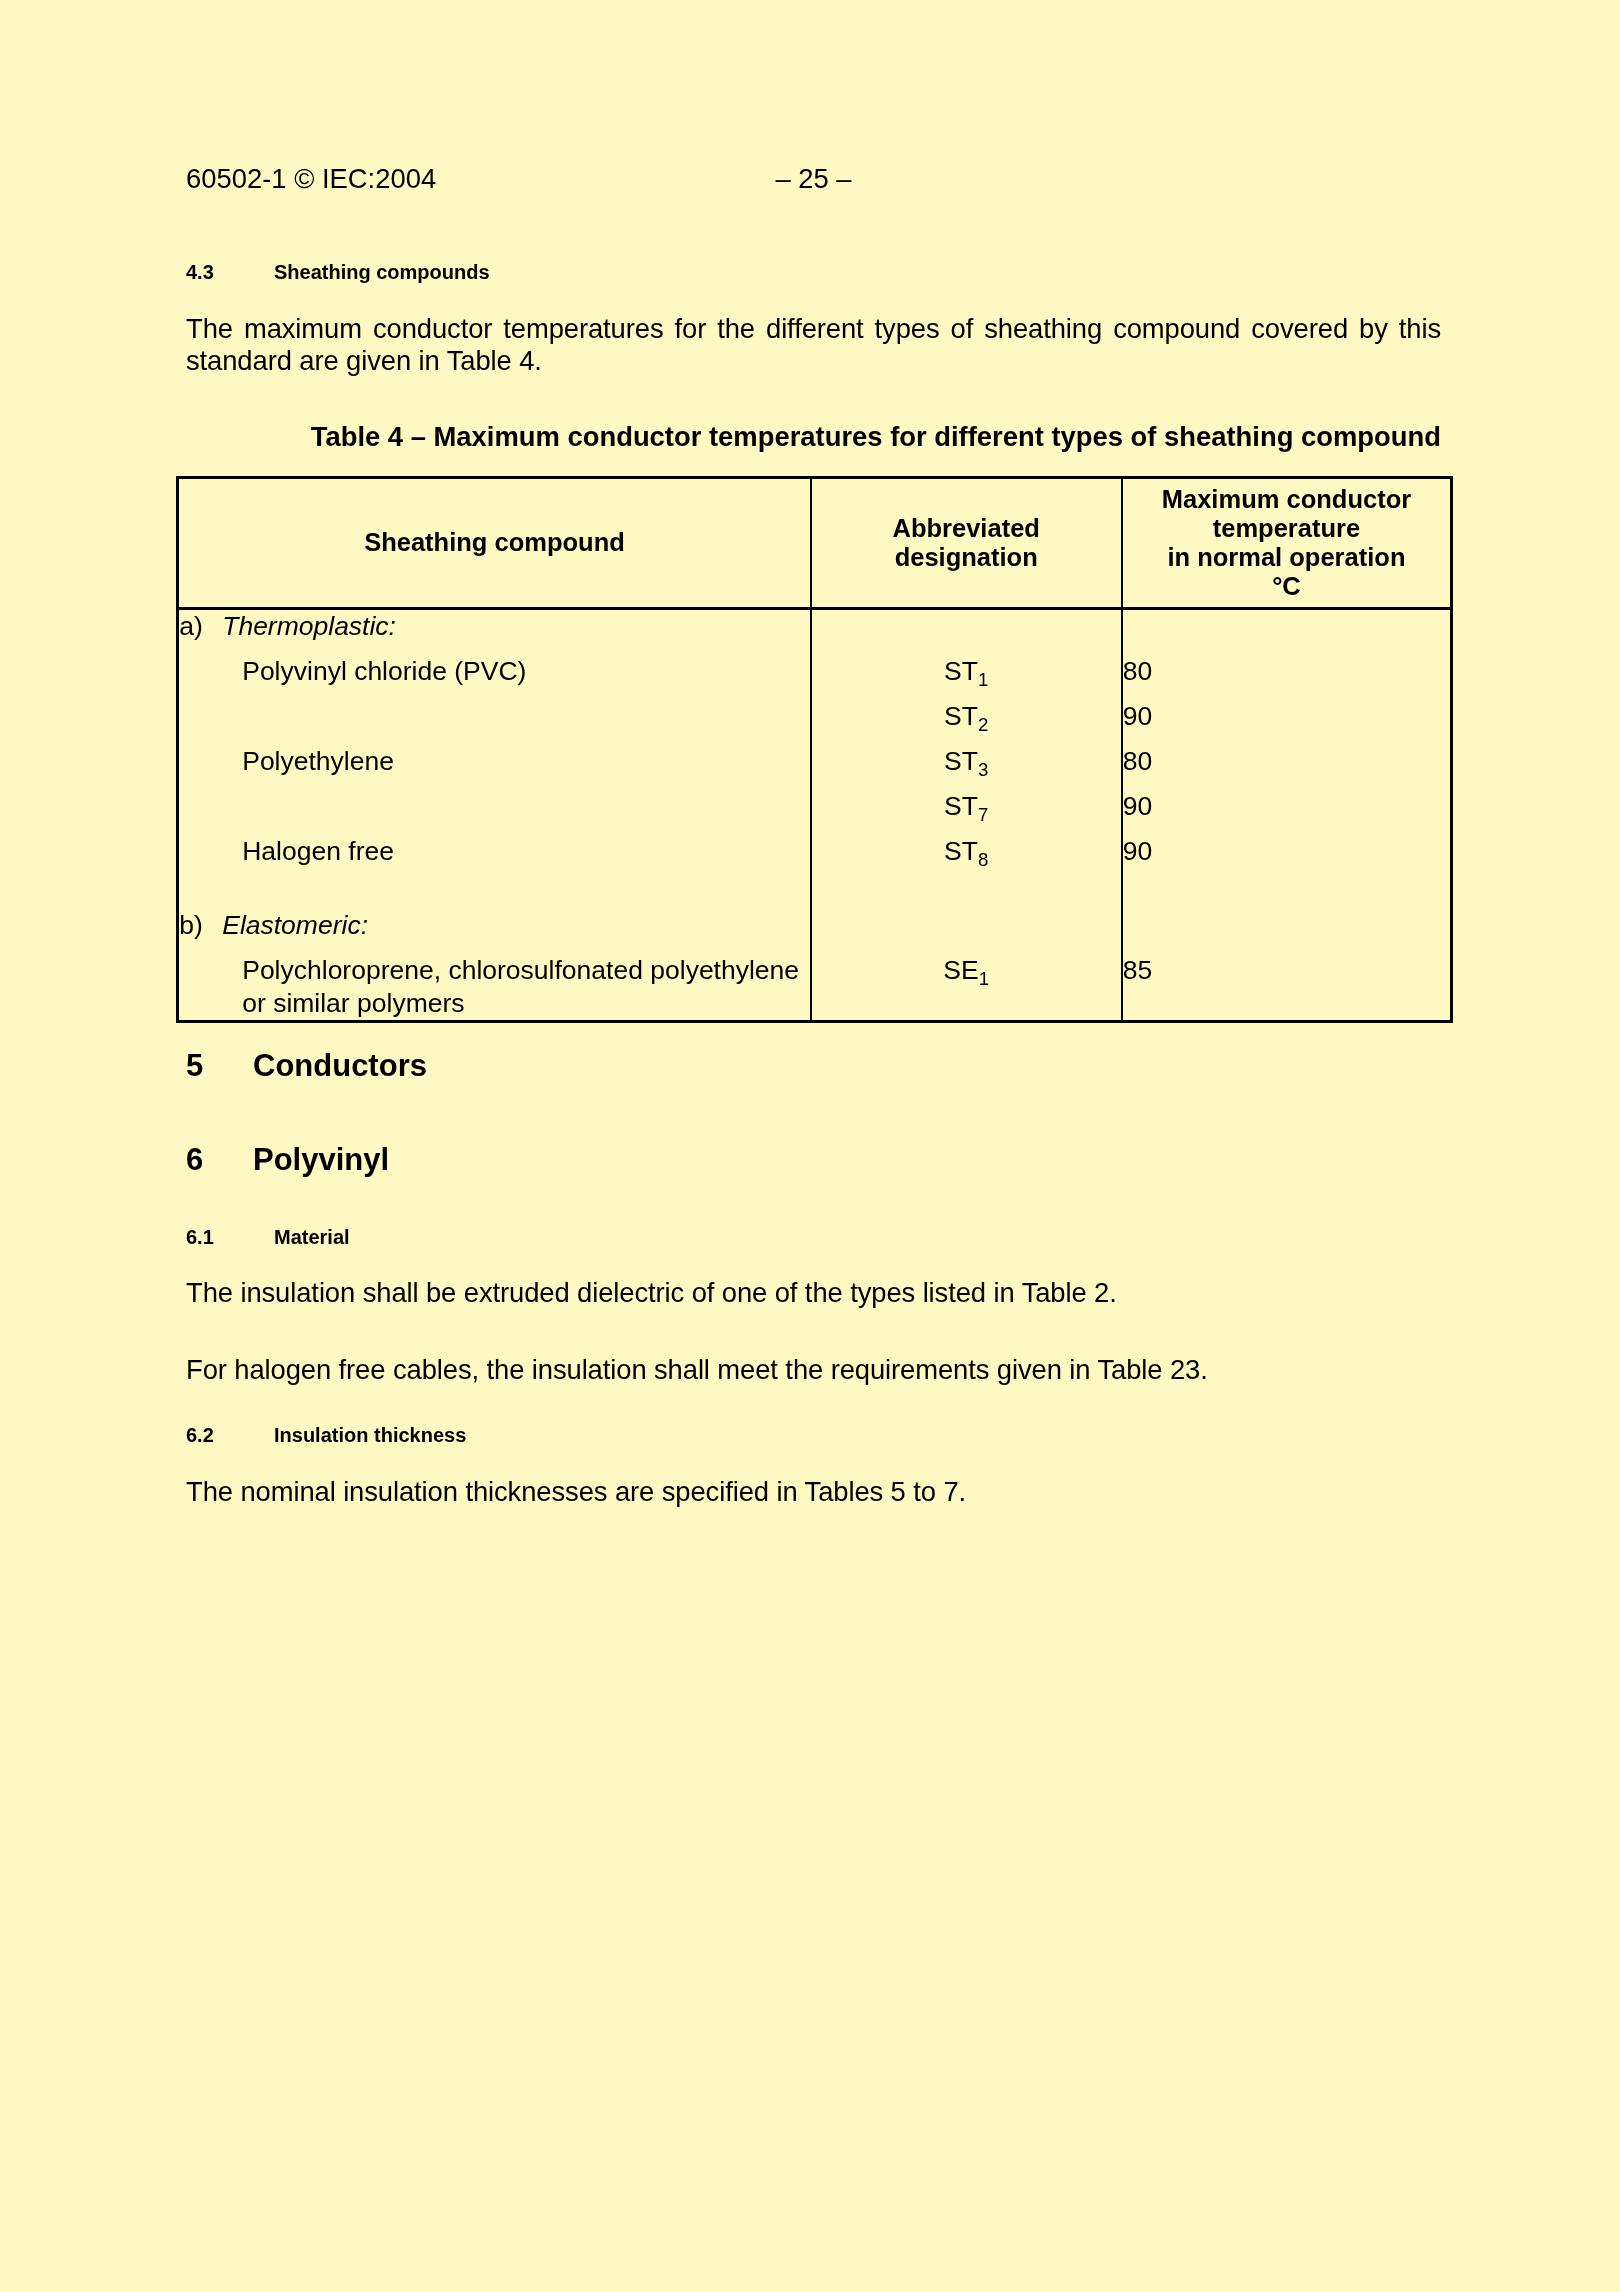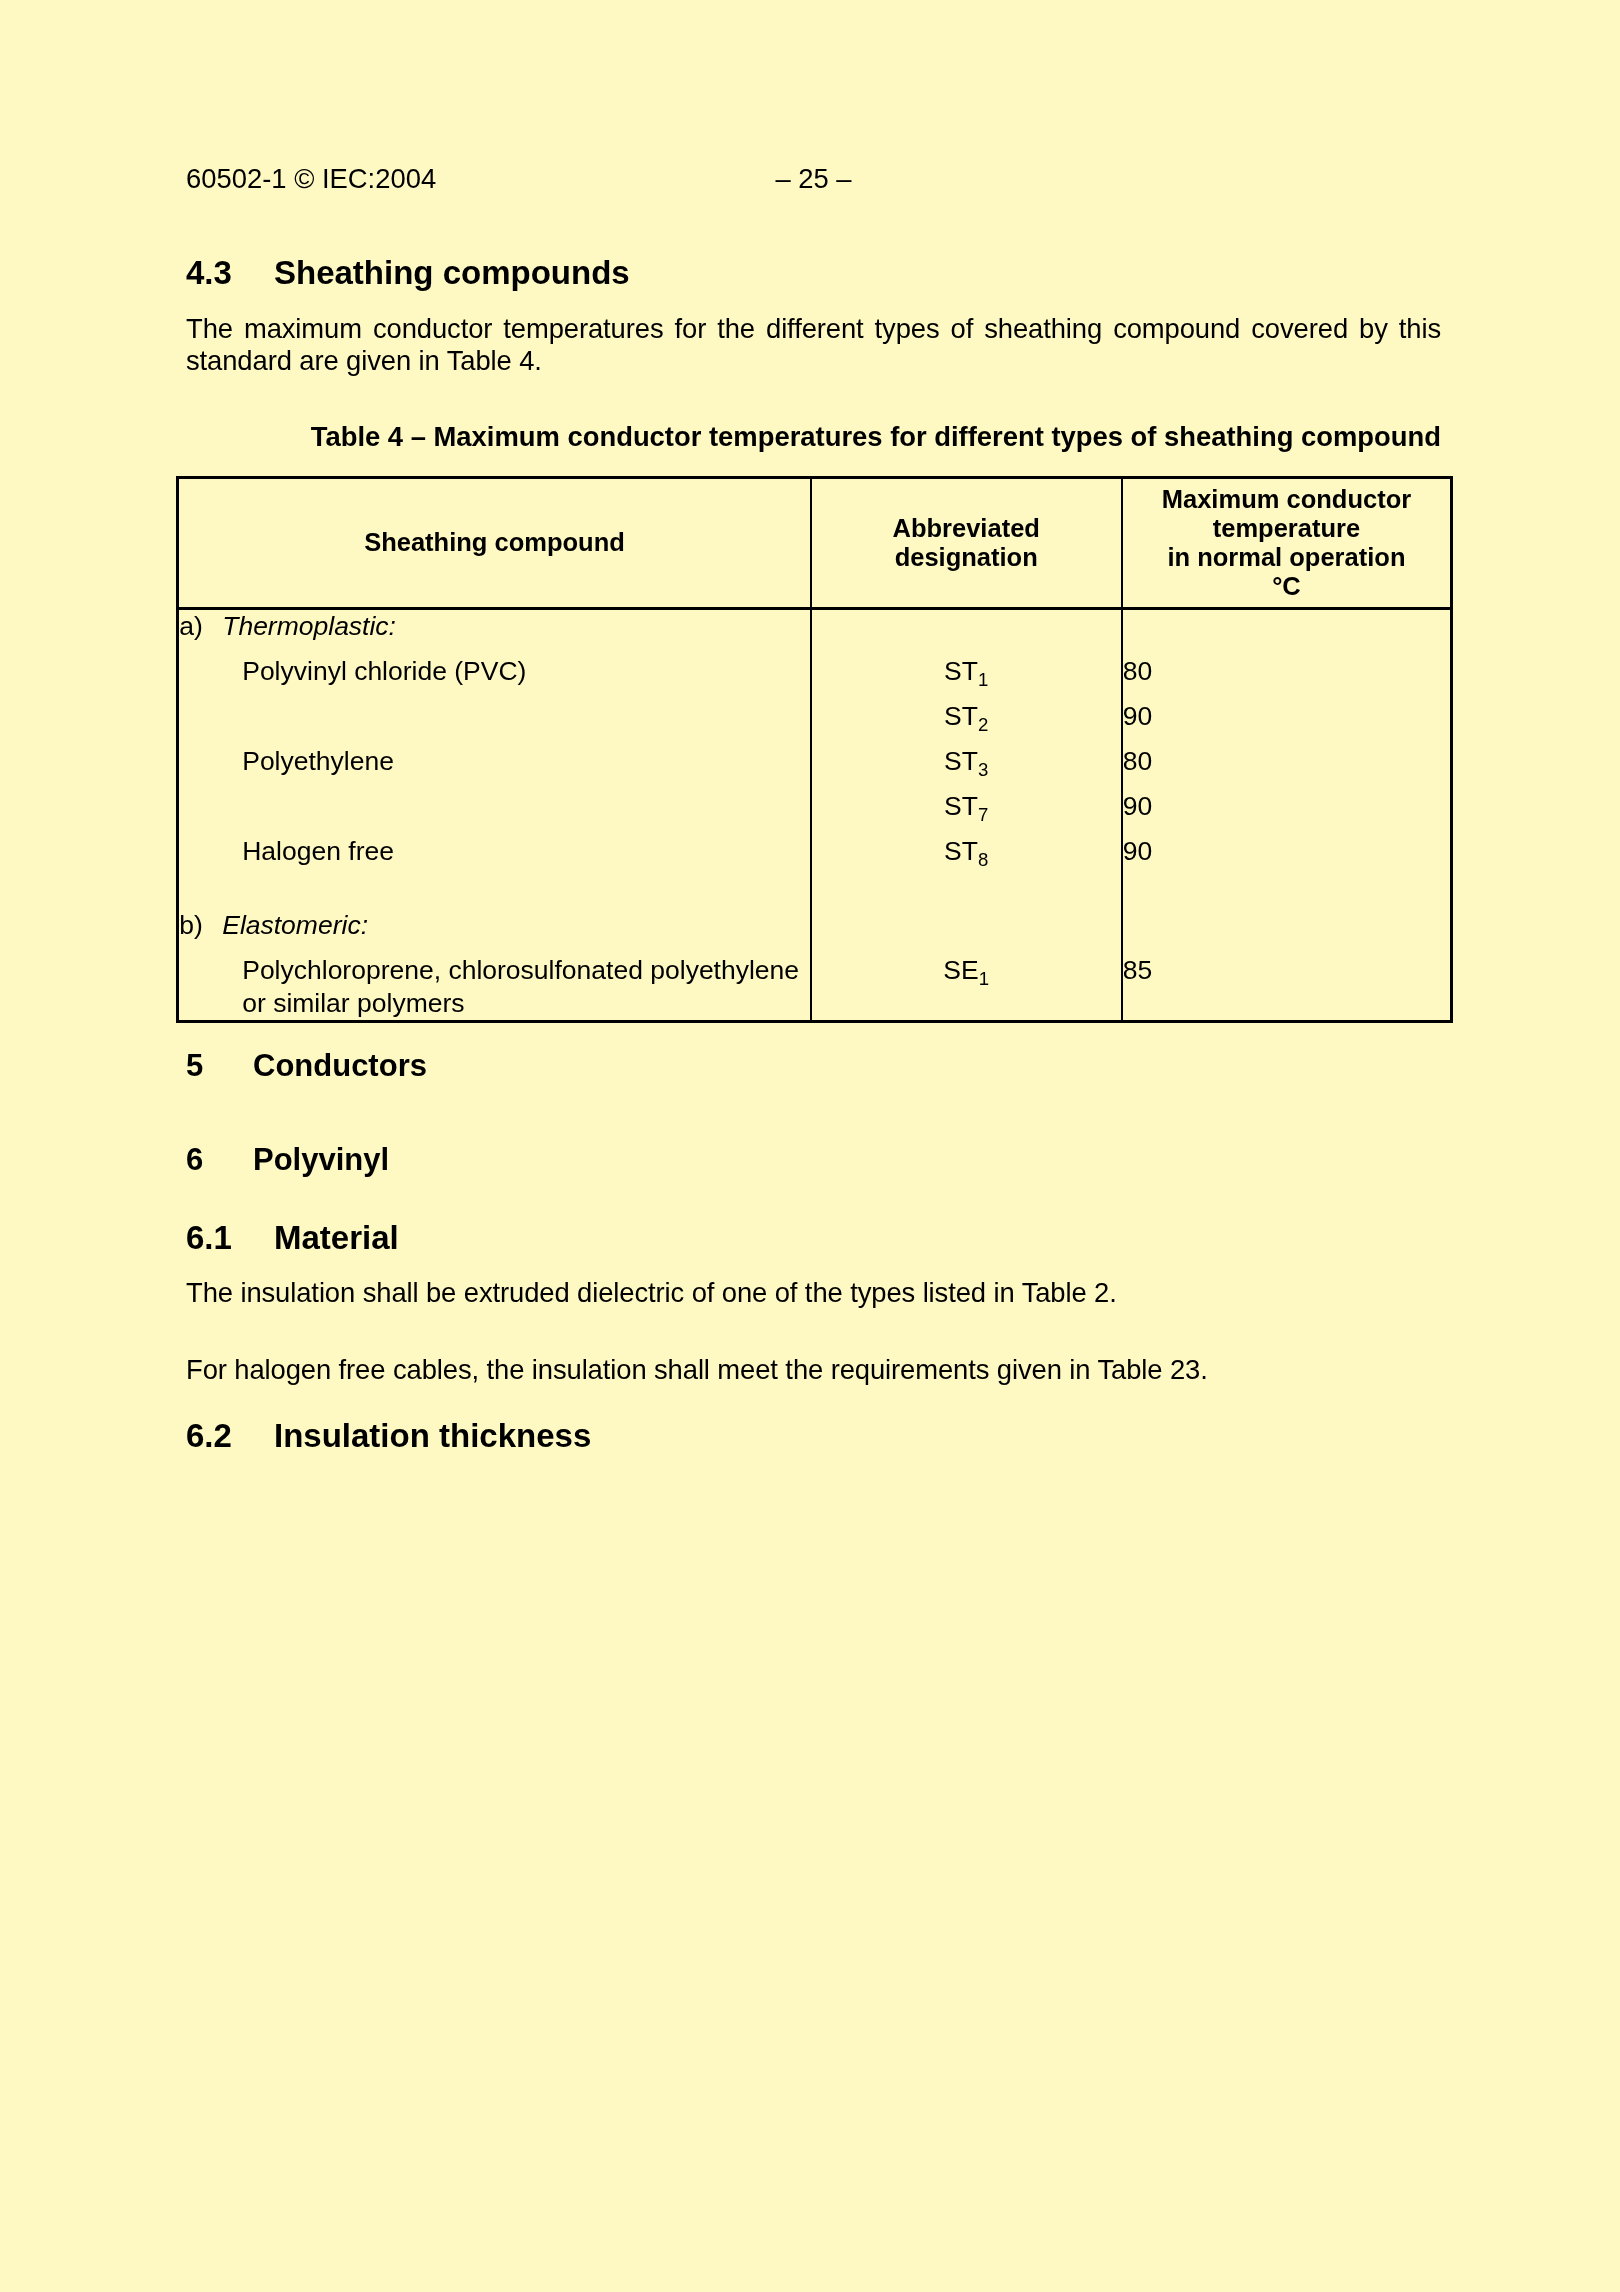--- a/index.html
+++ b/index.html
@@ -22,21 +22,21 @@
     font-size: 27.4px;
     line-height: 33px;
     height: 33px;
   }
   .ph-left { position: absolute; left: 0; top: 0; }
   .ph-center { position: absolute; left: 0; right: 0; top: 0; text-align: center; }
 
   
   .h-sub {
     margin-top: 61px;
-    font-size: 33px;
+    font-size: 20px;
     font-weight: bold;
     line-height: 33px;
     display: flex;
   }
   .h-sub .num { min-width: 88px; }
   .h-sec {
     font-size: 31px;
     font-weight: bold;
     line-height: 37px;
     display: flex;
@@ -234,16 +234,17 @@
     </div>
 
     <p class="para mt-p61a">The insulation shall be extruded dielectric of one of the types listed in Table 2.</p>
     <p class="para mt-p61b">For halogen free cables, the insulation shall meet the requirements given in Table 23.</p>
 
     <div class="h-sub mt-h62">
       <span class="num">6.2</span>
       <span class="ttl">Insulation thickness</span>
     </div>
 
+    <p class="para mt-p62a">The nominal insulation thicknesses are specified in Tables 5 to 7.</p>
 
   </div>
 </div>
 
 
 </body></html>

